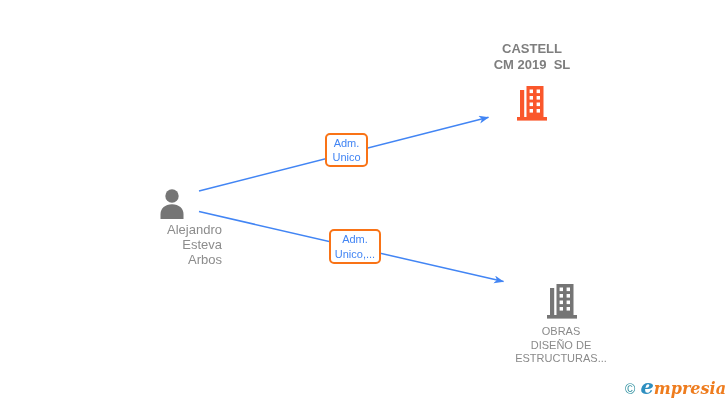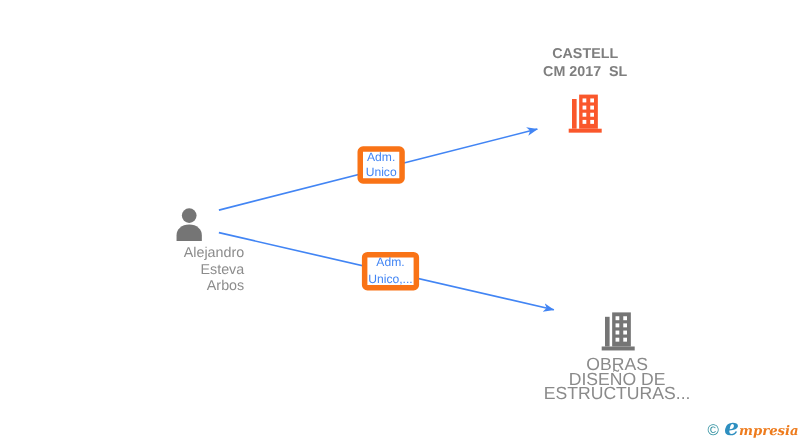--- a/index.html
+++ b/index.html
@@ -15,40 +15,40 @@
   .person-label{
     left:122px;top:222px;width:100px;
     font-size:13px;line-height:15px;color:#8c8c8c;text-align:right;
   }
   .castell-label{
     left:471px;top:41px;width:122px;
     font-size:13px;line-height:15.5px;font-weight:700;color:#7e7e7e;
   }
   .obras-label{
     left:486px;top:325px;width:150px;
-    font-size:16px;line-height:13.5px;color:#8a8a8a;
+    font-size:11px;line-height:13.5px;color:#8a8a8a;
   }
   .edge-label{
     position:absolute;box-sizing:border-box;background:#ffffff;
-    border:5px solid #f97316;border-radius:5px;
+    border:2px solid #f97316;border-radius:5px;
     display:flex;align-items:center;justify-content:center;
     text-align:center;white-space:pre-wrap;color:#4285f4;
     font-size:11px;line-height:14.5px;cursor:pointer;
   }
   .edge-label-1{left:325px;top:133px;width:43px;height:34px;}
   .edge-label-2{left:329px;top:229px;width:52px;height:35px;}
   .icon-svg{position:absolute;cursor:pointer;}
   .logo{
     position:absolute;right:2px;bottom:2px;cursor:pointer;
     font-family:"DejaVu Serif","Liberation Serif",serif;
     display:flex;align-items:baseline;
   }
   .logo-copy{color:#2d8f9f;font-size:14px;margin-right:5px;font-family:"Liberation Sans",sans-serif;}
   .logo-e{color:#2e8fc0;font-size:21px;font-style:italic;font-weight:700;line-height:20px;}
-  .logo-rest{color:#ee7c1e;font-size:12px;font-style:italic;font-weight:700;}
+  .logo-rest{color:#ee7c1e;font-size:16px;font-style:italic;font-weight:700;}
 </style>
 </head>
 <body>
 
 <div class="canvas">
 
   <svg class="edges-layer" width="728" height="400" viewBox="0 0 728 400">
     <defs>
       <marker id="arrow" markerUnits="userSpaceOnUse" markerWidth="11" markerHeight="9" viewBox="0 0 11 9" refX="9.5" refY="4" orient="auto">
         <path d="M0,0 L10,4 L0,8 L2.8,4 Z" fill="#4285f4"></path>
@@ -65,21 +65,21 @@
         <path d="M16,15.2 C9,15.2 4.5,19.6 4.5,25 L4.5,30 L27.5,30 L27.5,25 C27.5,19.6 23,15.2 16,15.2 Z"></path>
       </g>
     </svg>
     <div class="node-label person-label">Alejandro
 Esteva
 Arbos</div>
   </div>
 
   <div class="node">
     <div class="node-label castell-label">CASTELL
-CM 2017  SL</div>
+CM 2019  SL</div>
     <svg class="icon-svg" style="left:516px;top:85px;" width="32" height="36" viewBox="0 0 32 36">
       <g fill="#fa572b">
         <rect x="4" y="5" width="4.2" height="27"></rect>
         <rect x="10.5" y="1" width="17" height="31"></rect>
         <rect x="1" y="32" width="30" height="3.6"></rect>
       </g>
       <g fill="#ffffff">
         <rect x="13.6" y="4.5" width="3.4" height="3.6"></rect>
           <rect x="20.6" y="4.5" width="3.4" height="3.6"></rect>
         <rect x="13.6" y="11" width="3.4" height="3.6"></rect>

